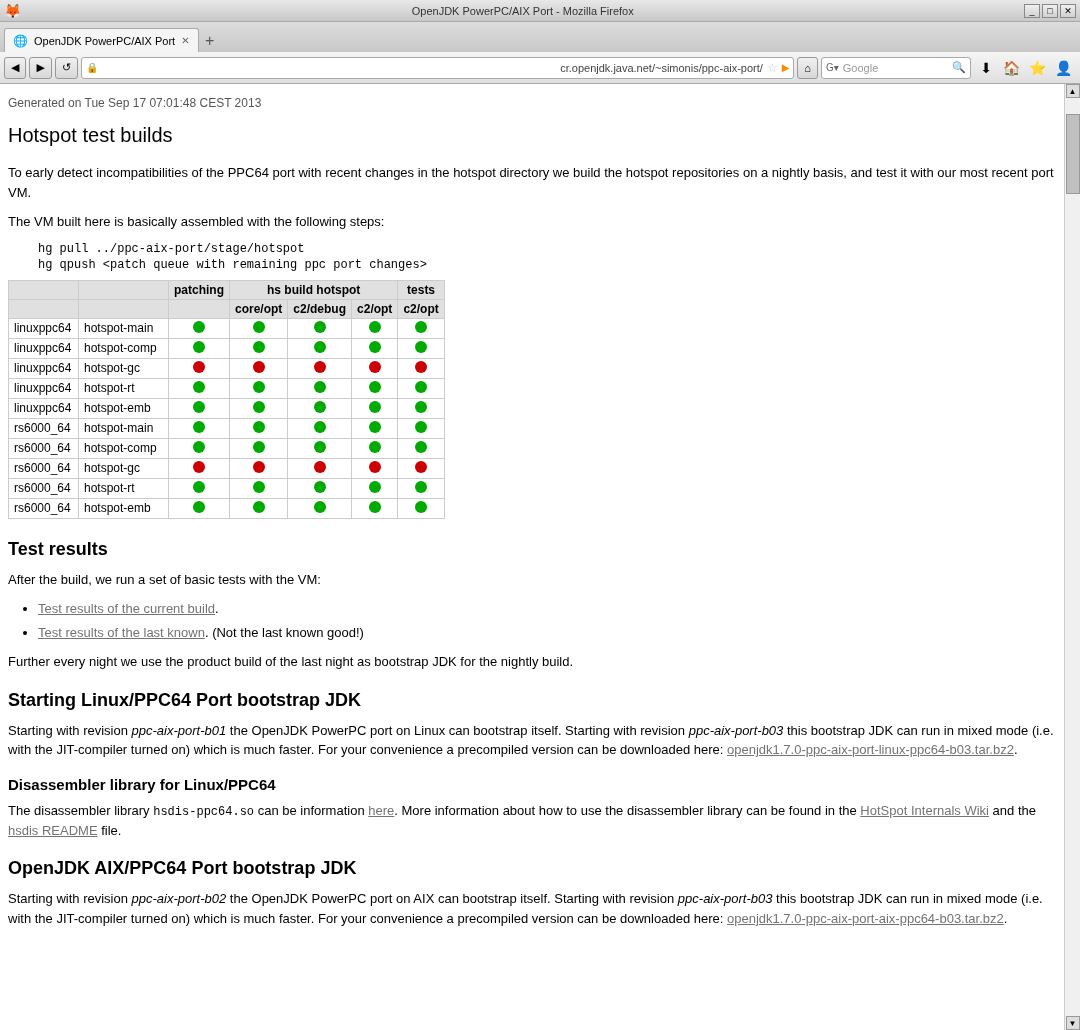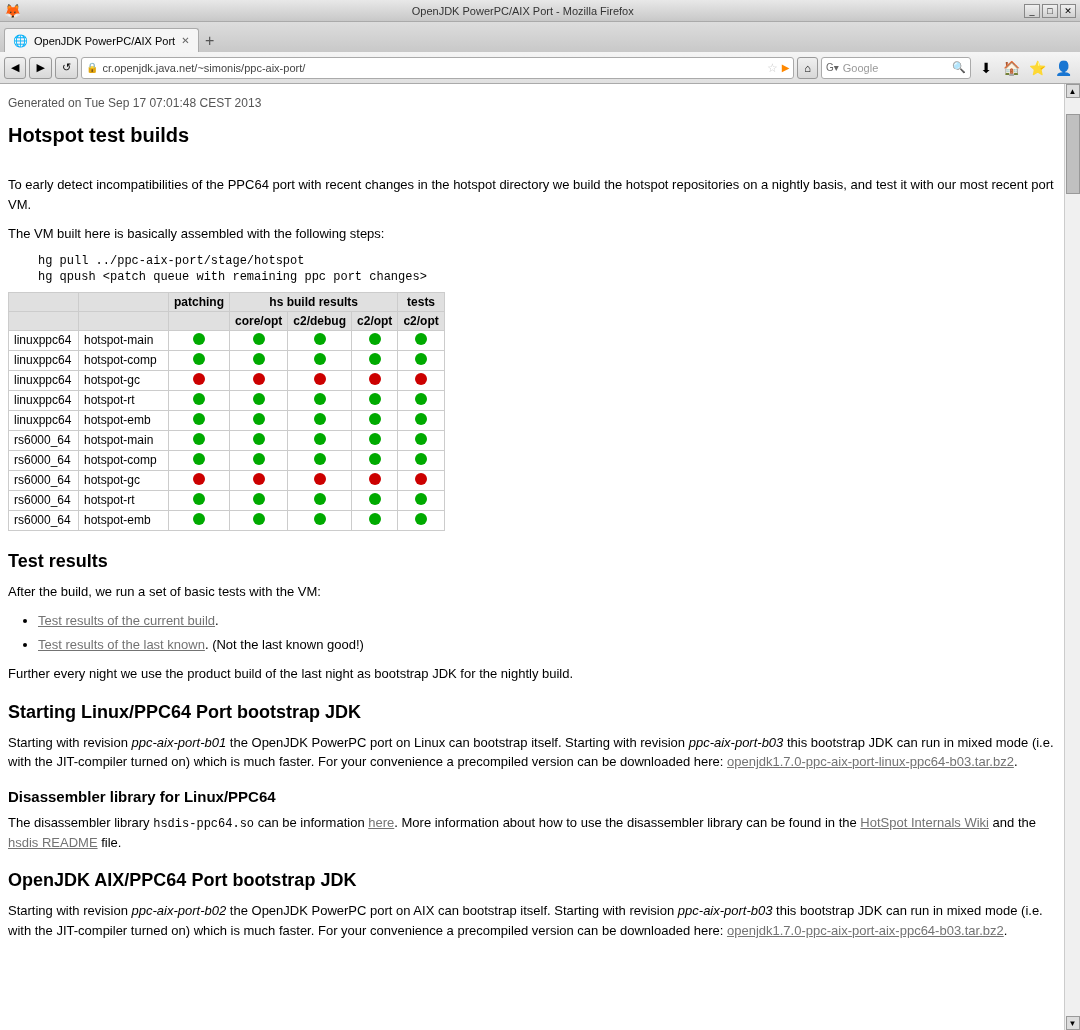--- a/index.html
+++ b/index.html
@@ -90,21 +90,21 @@
       display: flex;
       align-items: center;
       background: #fff;
       border: 1px solid #aaa;
       border-radius: 3px;
       height: 22px;
       padding: 0 4px;
       gap: 4px;
     }
     .address-bar-icon { font-size: 10px; color: #666; }
-    .address-text { font-size: 11px; color: #444; flex: 1; }
+    .address-text { font-size: 11px; color: #444; flex: 1; text-align: right; }
     .search-bar {
       display: flex;
       align-items: center;
       background: #fff;
       border: 1px solid #aaa;
       border-radius: 3px;
       height: 22px;
       padding: 0 4px;
       width: 150px;
       gap: 4px;
@@ -158,21 +158,21 @@
       background: #ddd;
       border: 1px solid #999;
       display: flex;
       align-items: center;
       justify-content: center;
       font-size: 8px;
       cursor: pointer;
     }
 
     .generated-date { font-size: 12px; color: #555; margin-bottom: 12px; }
-    h1 { font-size: 20px; font-weight: bold; margin-bottom: 28px; }
+    h1 { font-size: 20px; font-weight: normal; margin-bottom: 16px; }
     h2 { font-size: 18px; font-weight: bold; margin: 18px 0 10px 0; }
     h3 { font-size: 15px; font-weight: bold; margin: 16px 0 8px 0; }
     p { margin-bottom: 10px; line-height: 1.5; }
     ul { margin-left: 30px; margin-bottom: 10px; }
     ul li { margin-bottom: 4px; line-height: 1.5; }
     a { color: #737373; text-decoration: underline; cursor: pointer; }
     code, .code { font-family: 'Courier New', monospace; font-size: 12px; }
     .italic { font-style: italic; }
     .mono-block {
       font-family: 'Courier New', monospace;
@@ -281,21 +281,21 @@
       <div>hg pull ../ppc-aix-port/stage/hotspot</div>
       <div>hg qpush &lt;patch queue with remaining ppc port changes&gt;</div>
     </div>
 
     <table class="build-table">
       <thead>
         <tr>
           <th class="col-platform"></th>
           <th class="col-repo"></th>
           <th class="col-patch">patching</th>
-          <th class="col-build" colspan="3">hs build results</th>
+          <th class="col-build" colspan="3">hs build hotspot</th>
           <th class="col-test">tests</th>
         </tr>
         <tr>
           <th></th>
           <th></th>
           <th></th>
           <th>core/opt</th>
           <th>c2/debug</th>
           <th>c2/opt</th>
           <th>c2/opt</th>

